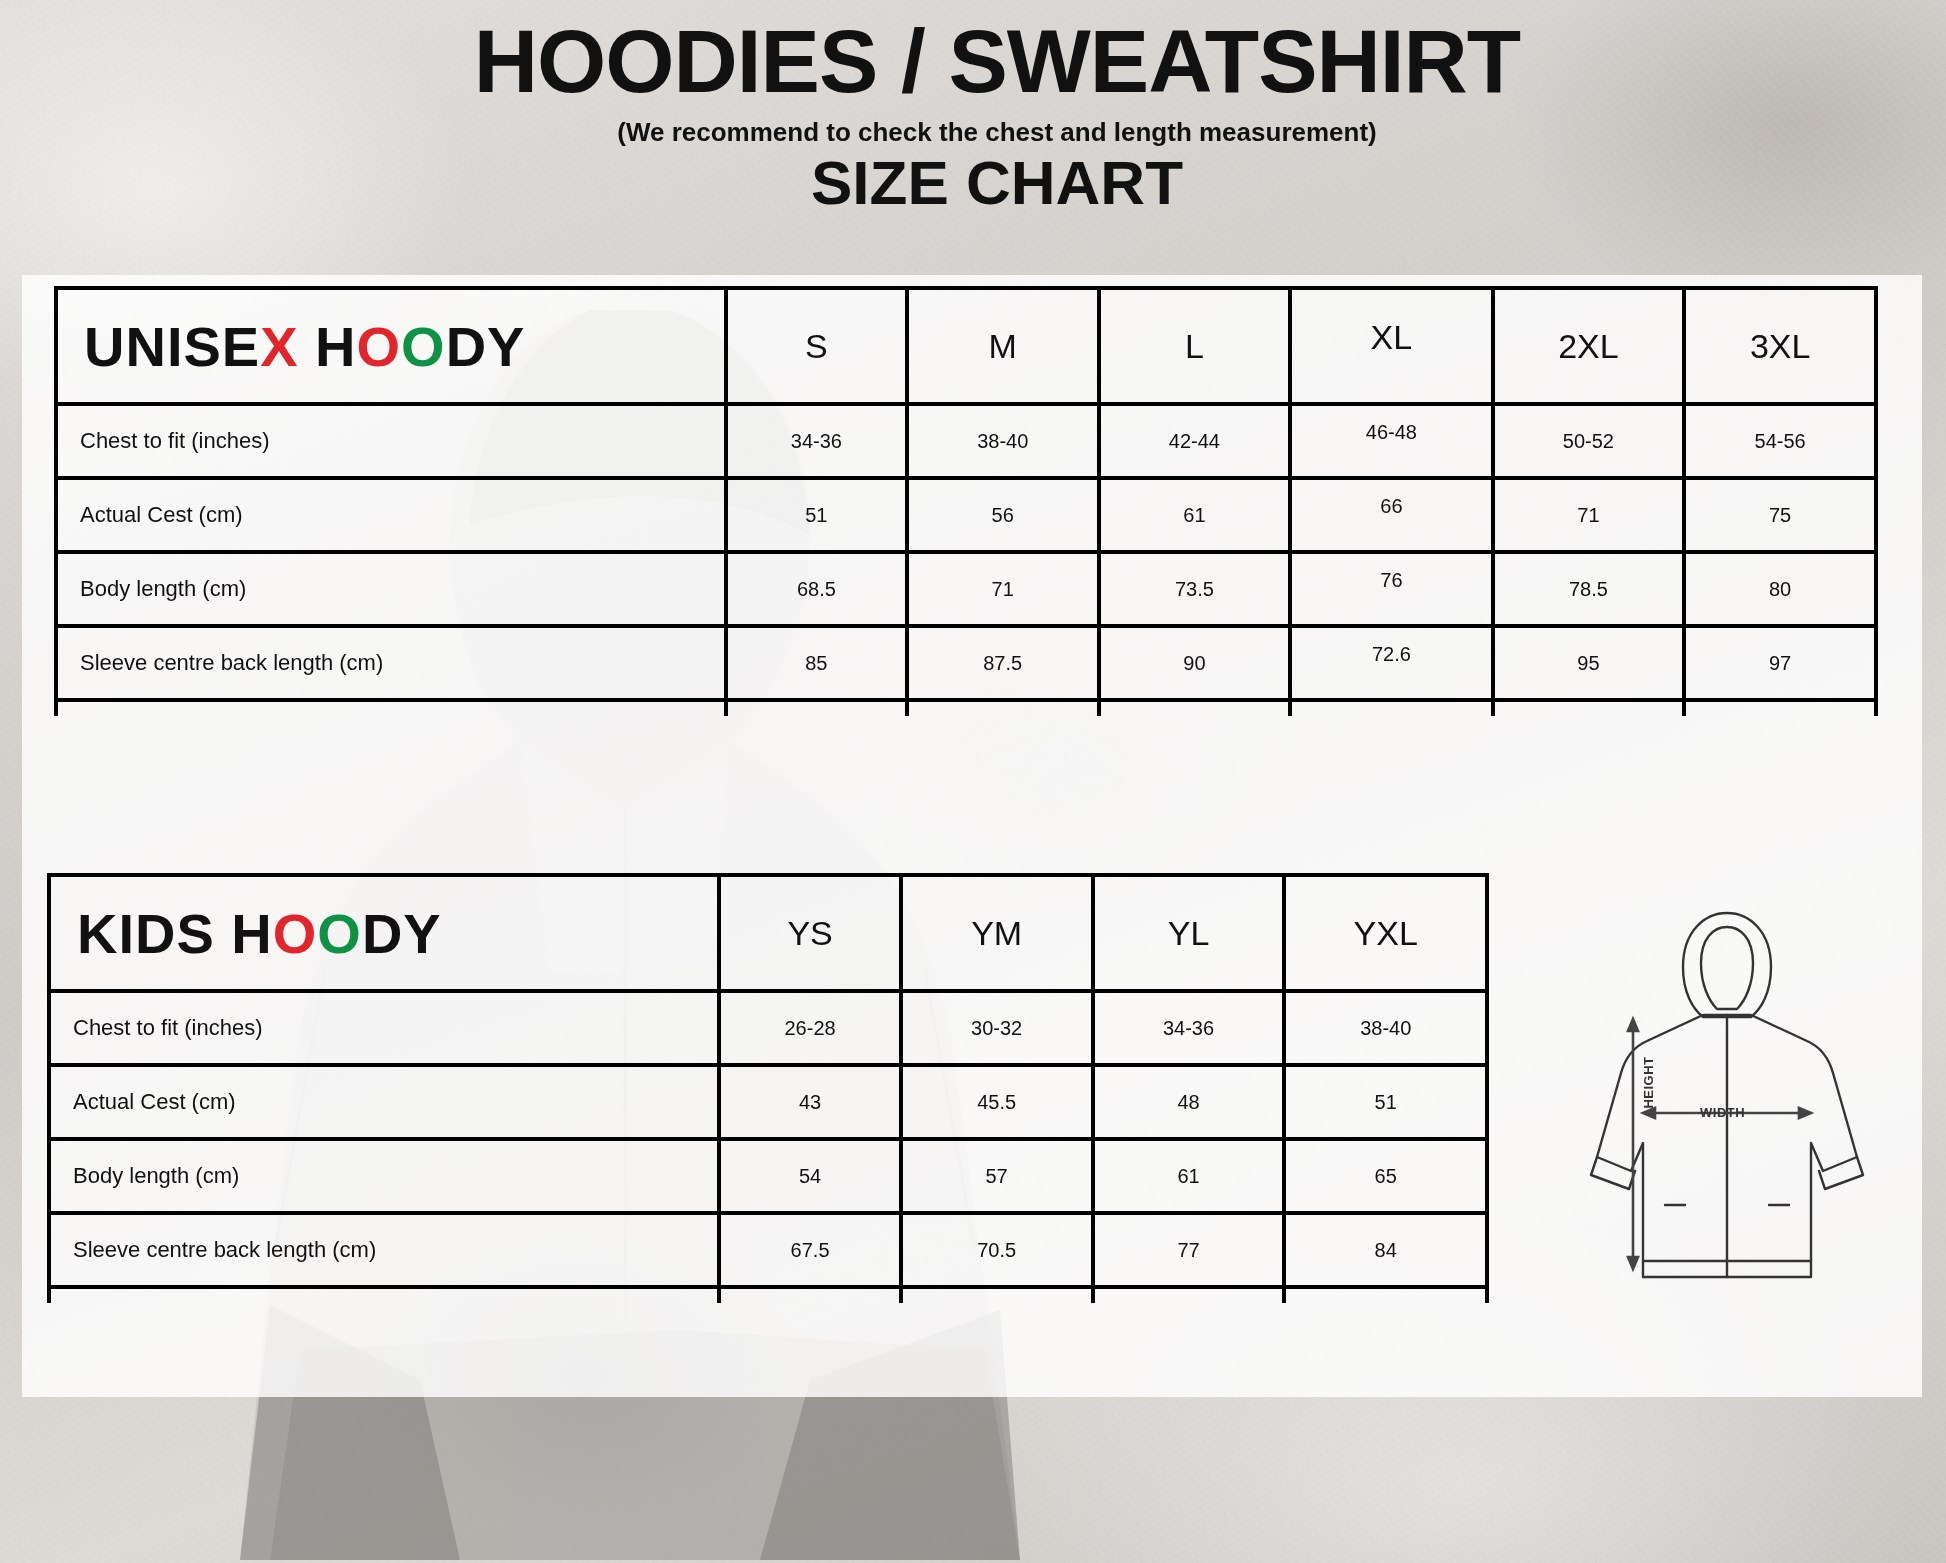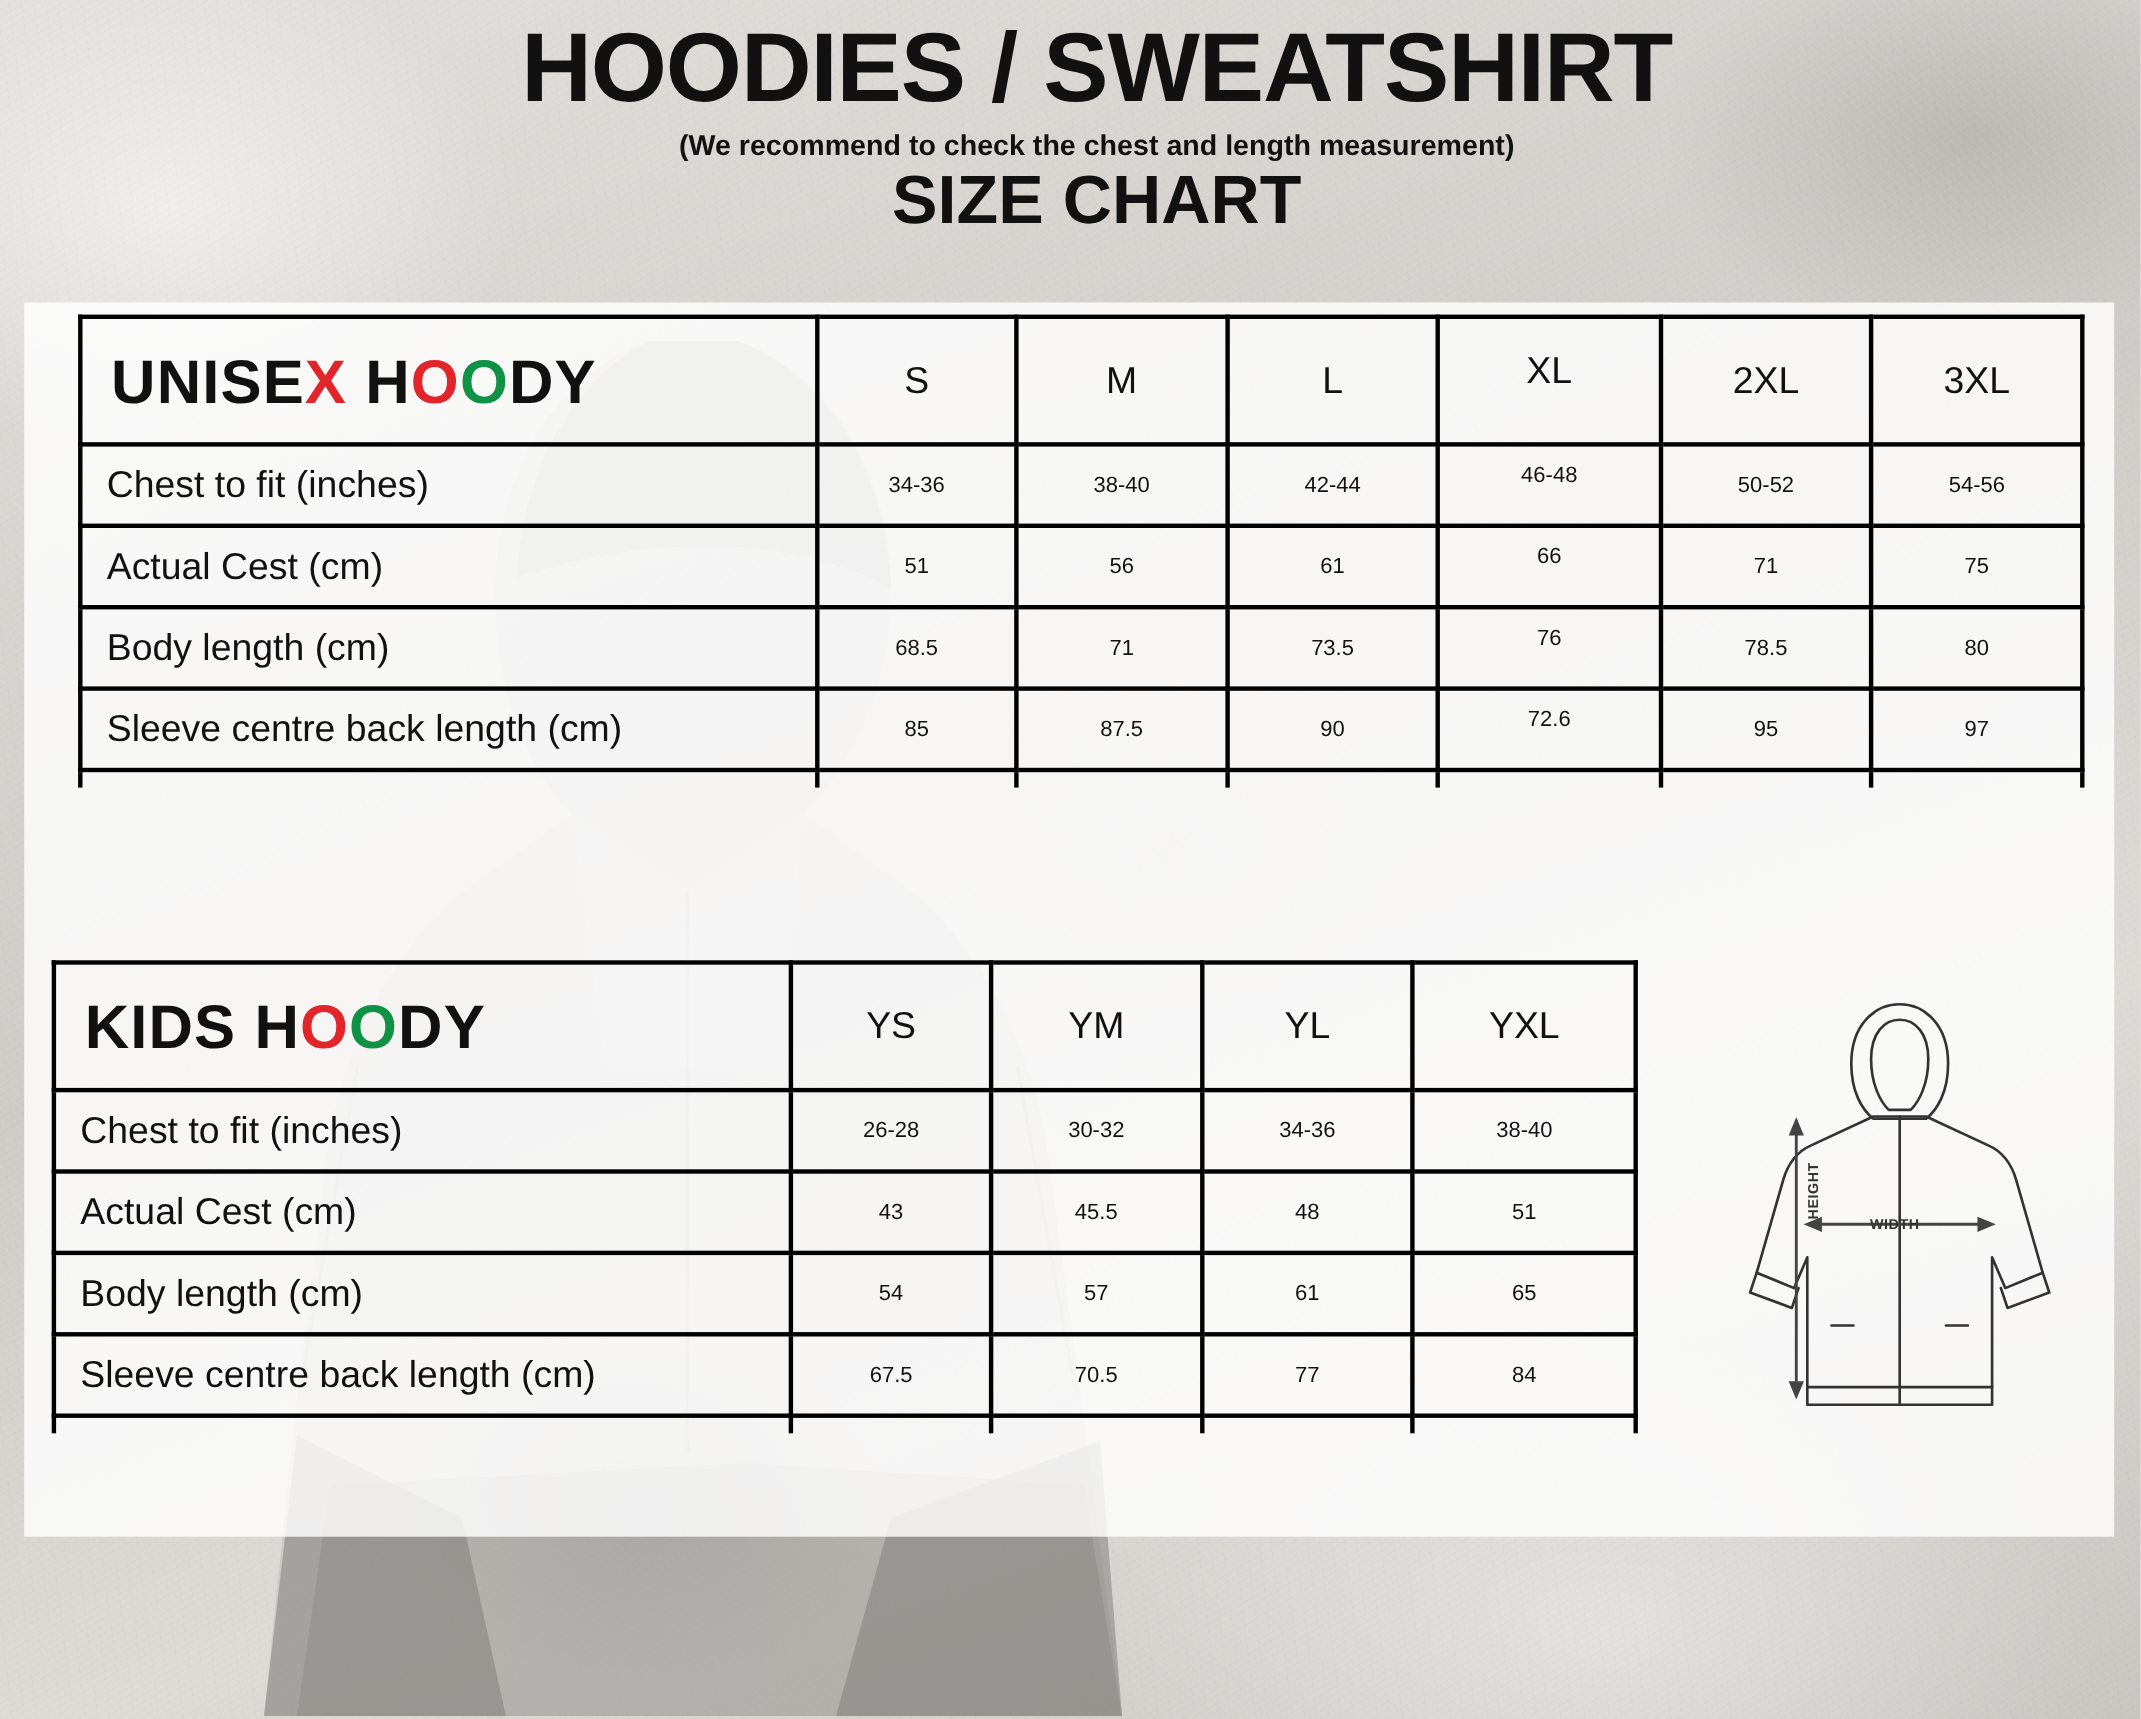--- a/index.html
+++ b/index.html
@@ -88,21 +88,21 @@
     font-weight: bold;
     color: #111;
     margin-top: 10px;
   }
 
   
   .table-wrap {
     position: absolute;
     z-index: 5;
   }
-  #unisex-table-wrap { left: 47px; top: 286px; width: 1824px; padding-left: 24px; }
+  #unisex-table-wrap { left: 30px; top: 286px; width: 1824px; padding-left: 24px; }
   #kids-table-wrap   { left: 47px; top: 873px; width: 1442px; }
 
   table.size-table {
     border-collapse: collapse;
     width: 100%;
     table-layout: fixed;
   }
   table.size-table td {
     border: 4px solid #000;
     padding: 0;
@@ -128,21 +128,21 @@
     font-weight: bold;
     letter-spacing: 1px;
     color: #111;
     white-space: nowrap;
   }
   .brand-text .red { color: #e1252a; }
   .brand-text .green { color: #0f9246; }
 
   .row-label {
     padding-left: 22px !important;
-    font-size: 34px;
+    font-size: 22px;
     color: #111;
   }
   .size-head {
     text-align: center;
     font-size: 34px;
     color: #111;
   }
   .cell-val {
     text-align: center;
     font-size: 20px;

